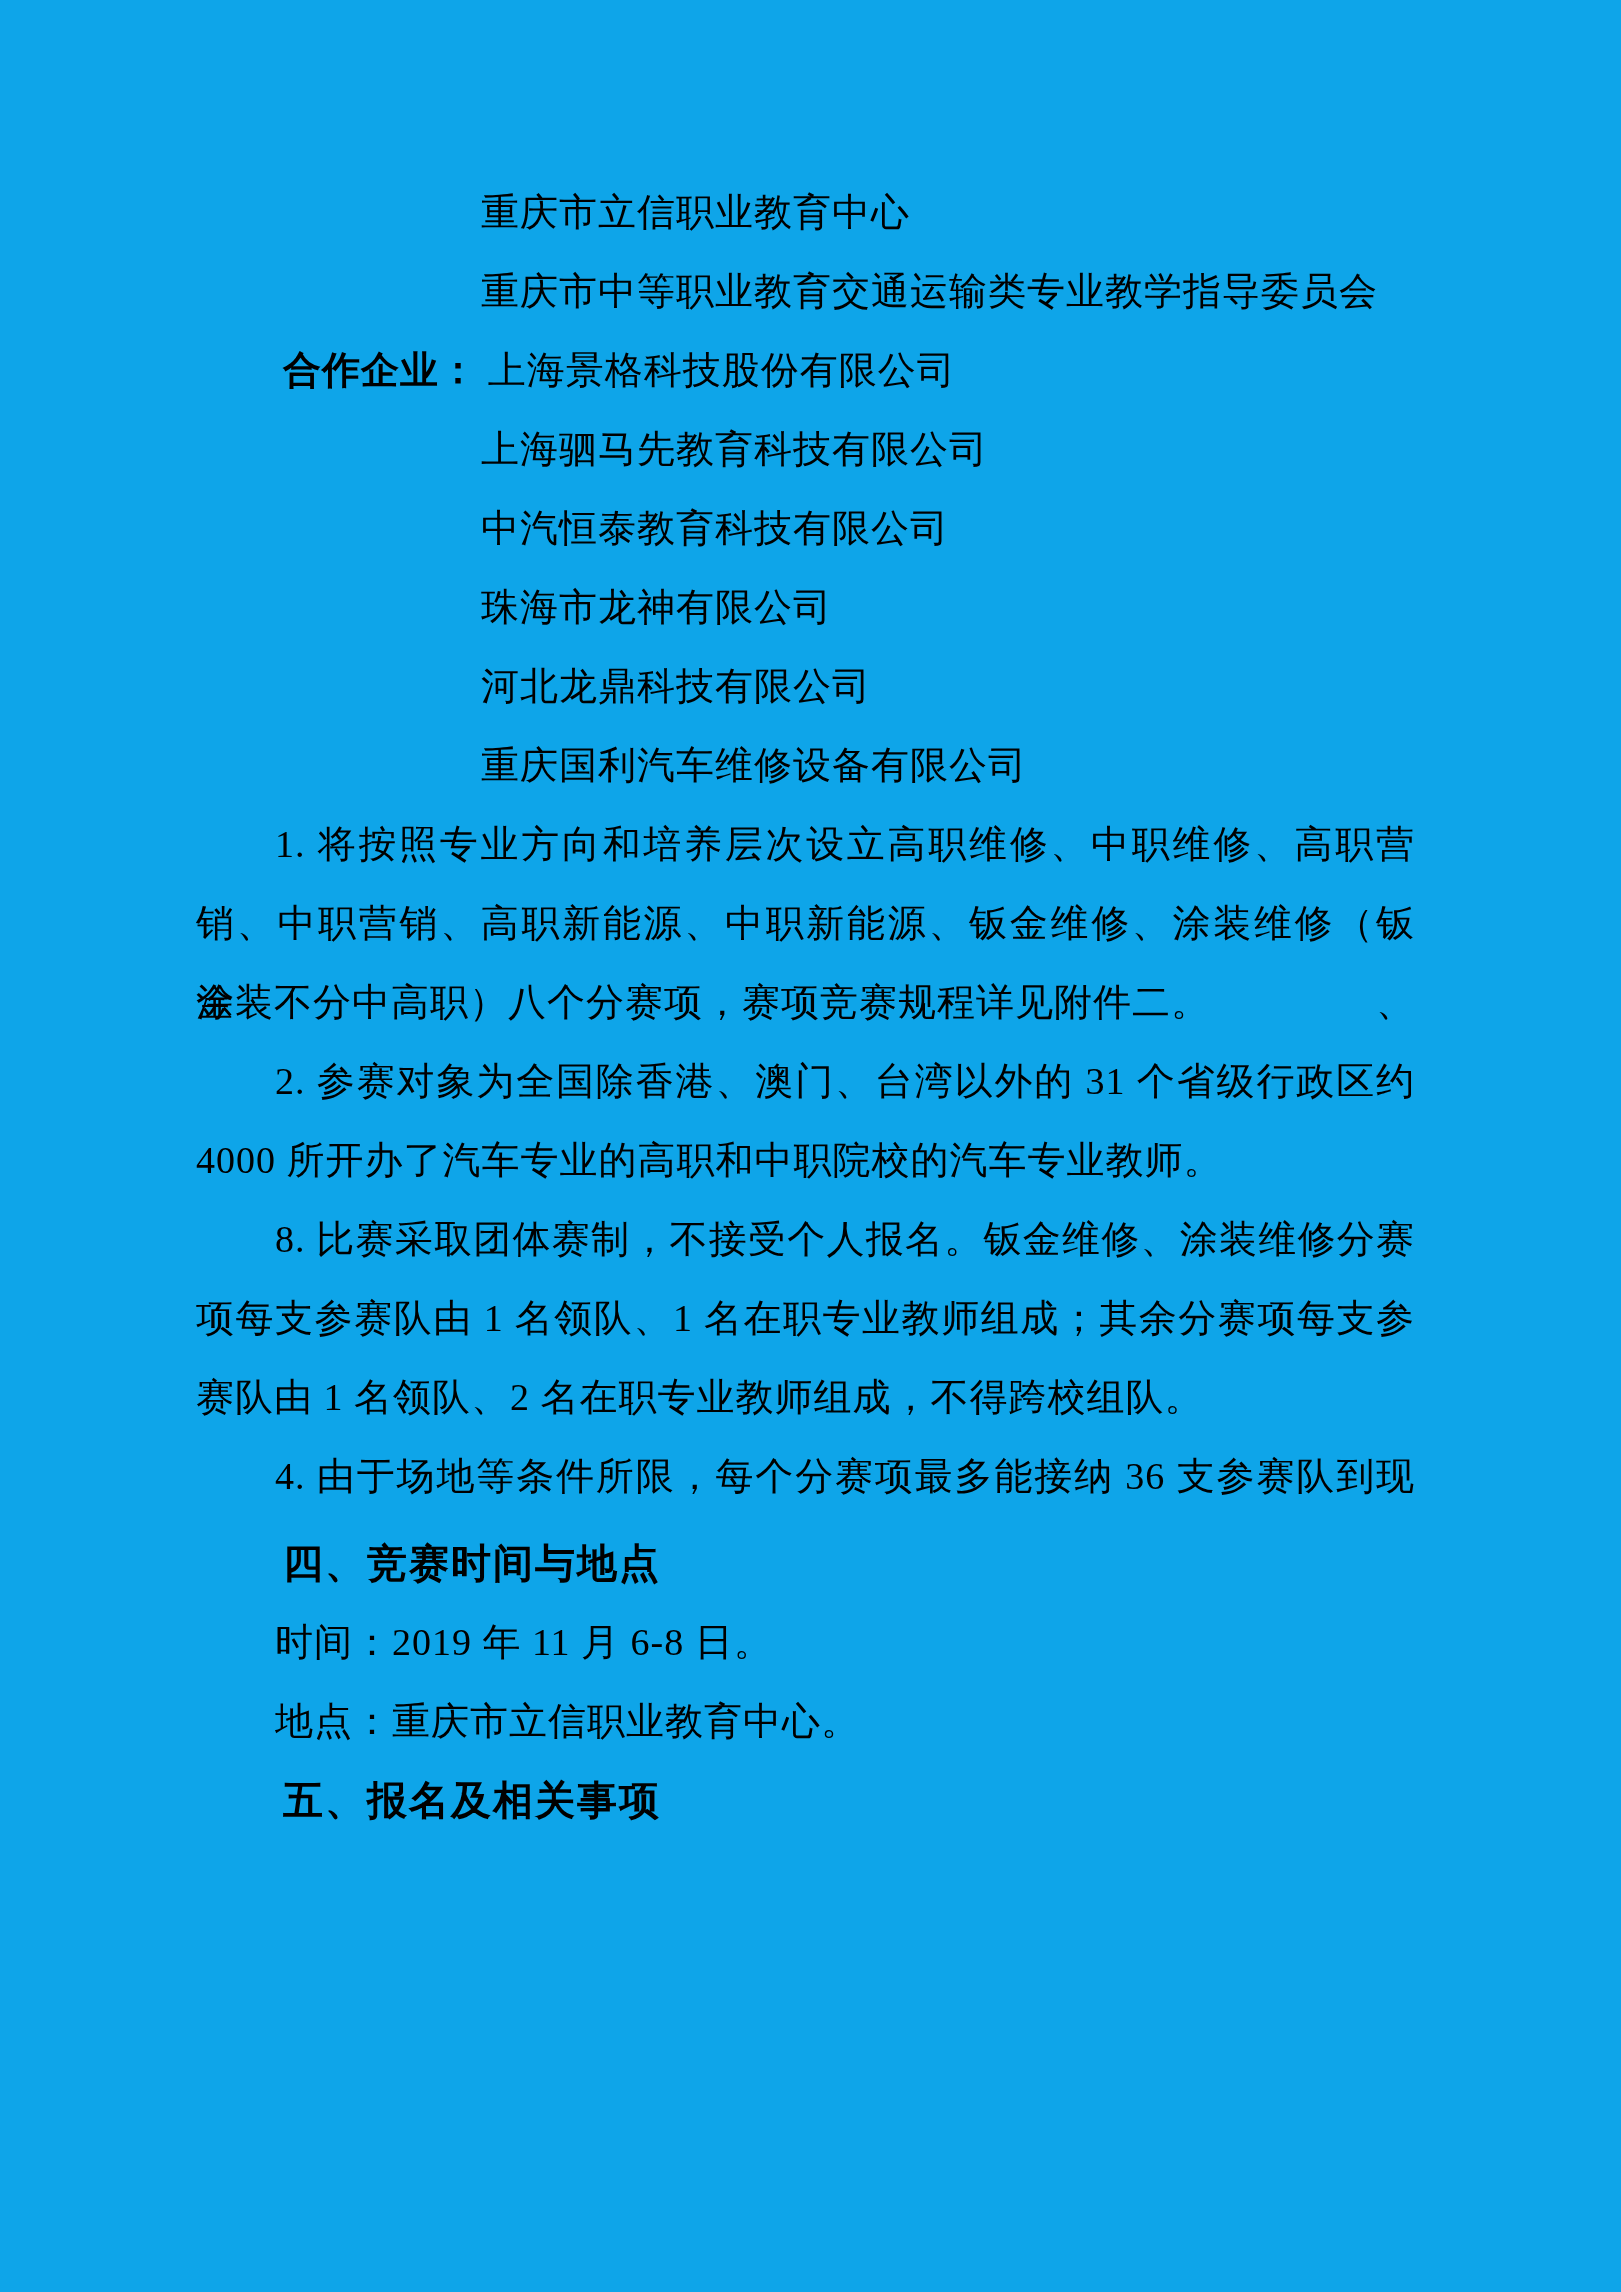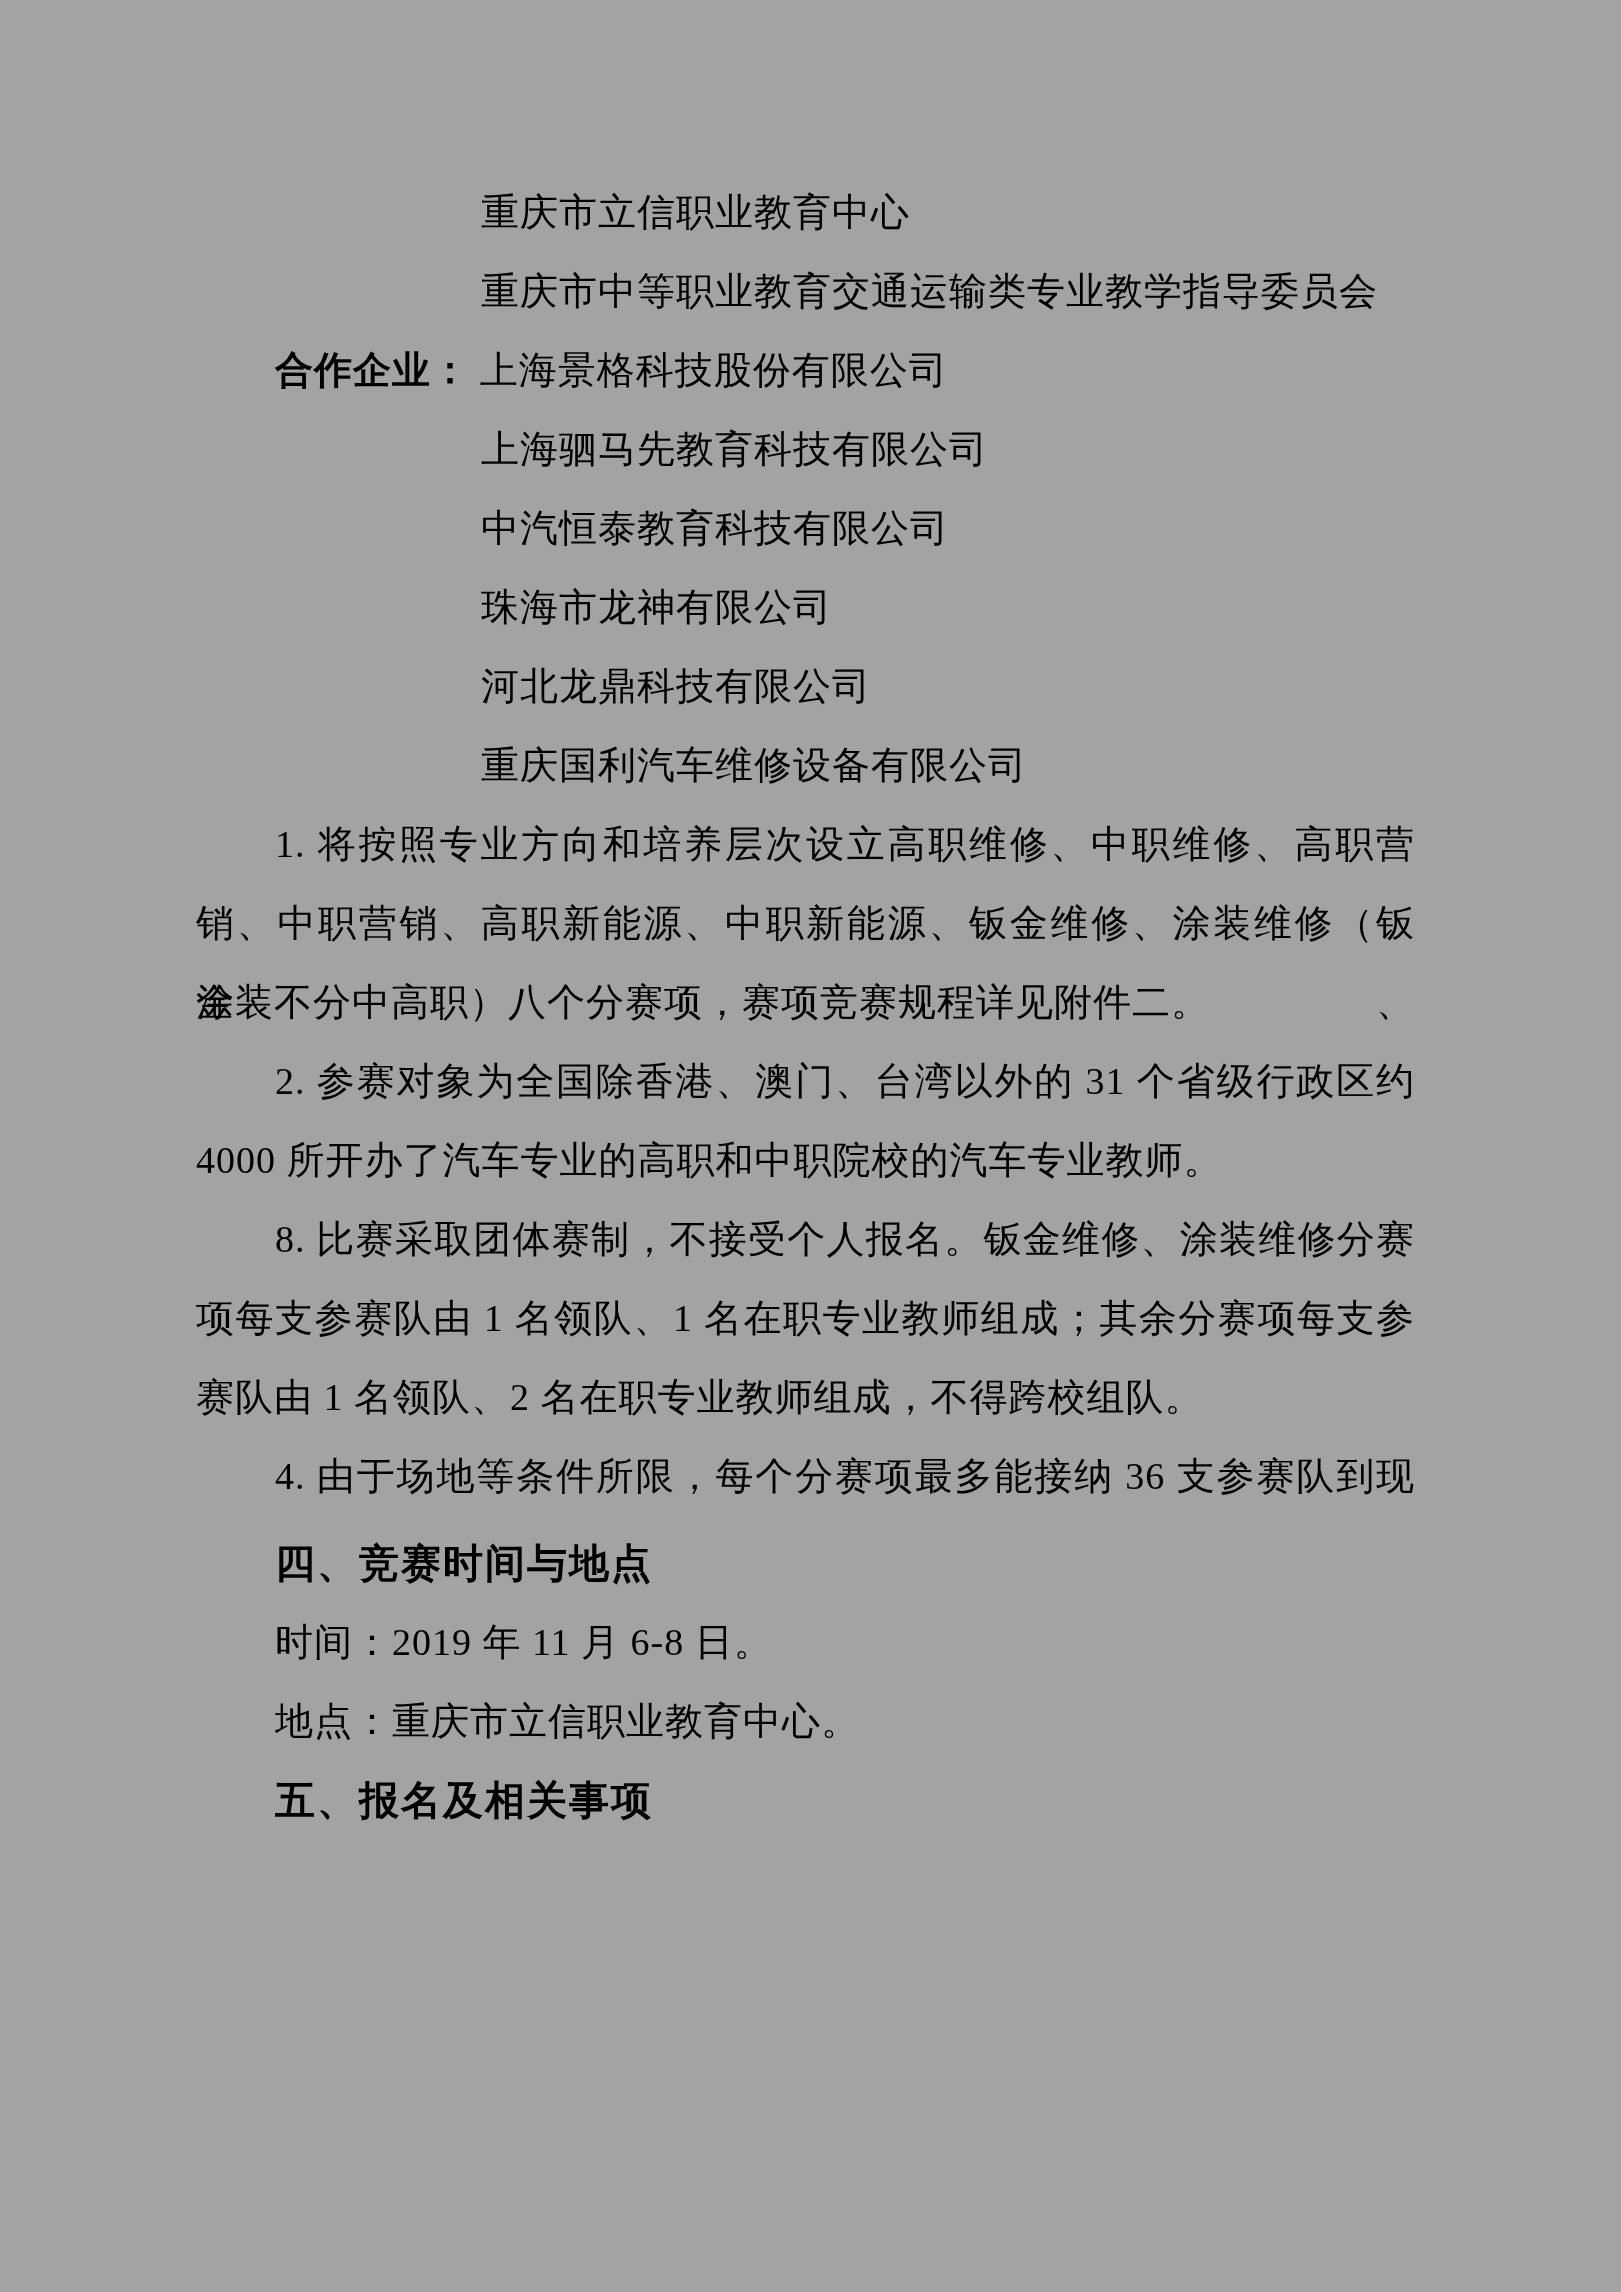--- a/index.html
+++ b/index.html
@@ -1,20 +1,20 @@
 <!DOCTYPE html>
 <html><head>
 <meta charset="utf-8">
 <style>
   html,body{margin:0;padding:0;background:#e8e8e8;}
   .page{
     position:relative;
     width:1621px;height:2293px;
     margin:0 auto;
-    background:#a3a3a3;
+    background:#0ea5e9;
     overflow:hidden;
     font-family:"Liberation Serif","DejaVu Serif",serif;
     color:#000000;
   }
   .content{
     position:absolute;
     left:196px;top:173px;
     width:1219px;
   }
   .line{
@@ -27,20 +27,21 @@
   
   .cont{padding-left:285px;}
   
   .ind{padding-left:79px;}
   
   .just{white-space:normal;text-align:justify;text-align-last:justify;}
   
   .hd,.lbl{
     font-family:"Liberation Sans","DejaVu Sans",sans-serif;
     font-weight:700;
+    margin-left:8px;
   }
   .hd{font-size:40px;letter-spacing:2px;}
   .sec4{margin-top:7.8px;}
   .co{margin-left:9.8px;}
 </style>
 </head>
 <body>
 
 <div class="page">
   <div class="content">

